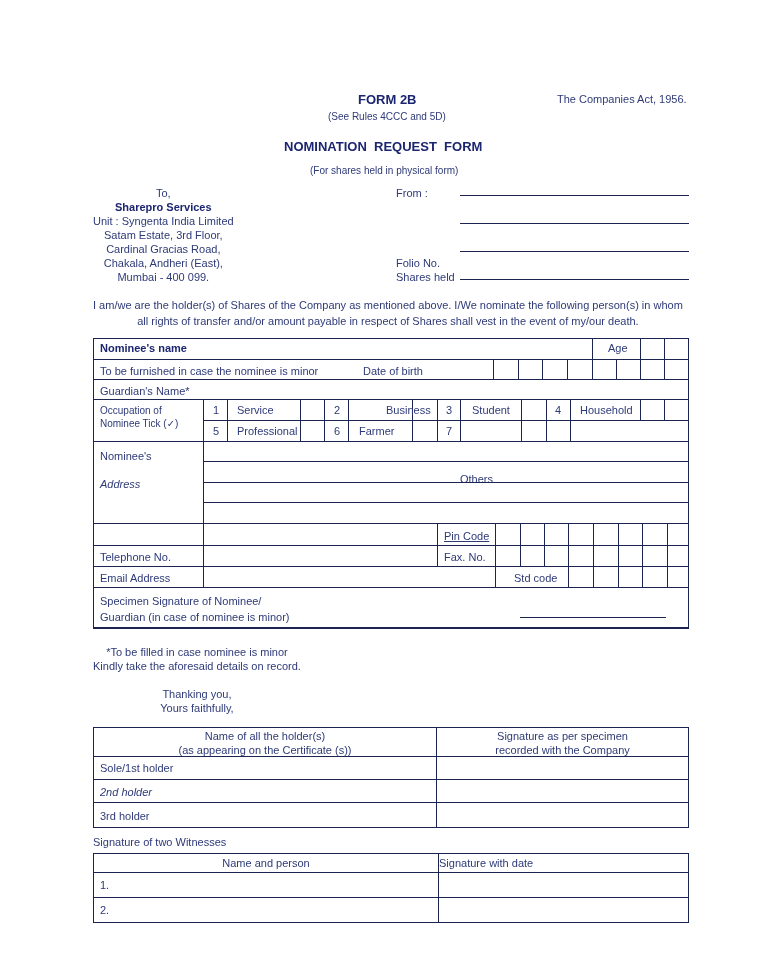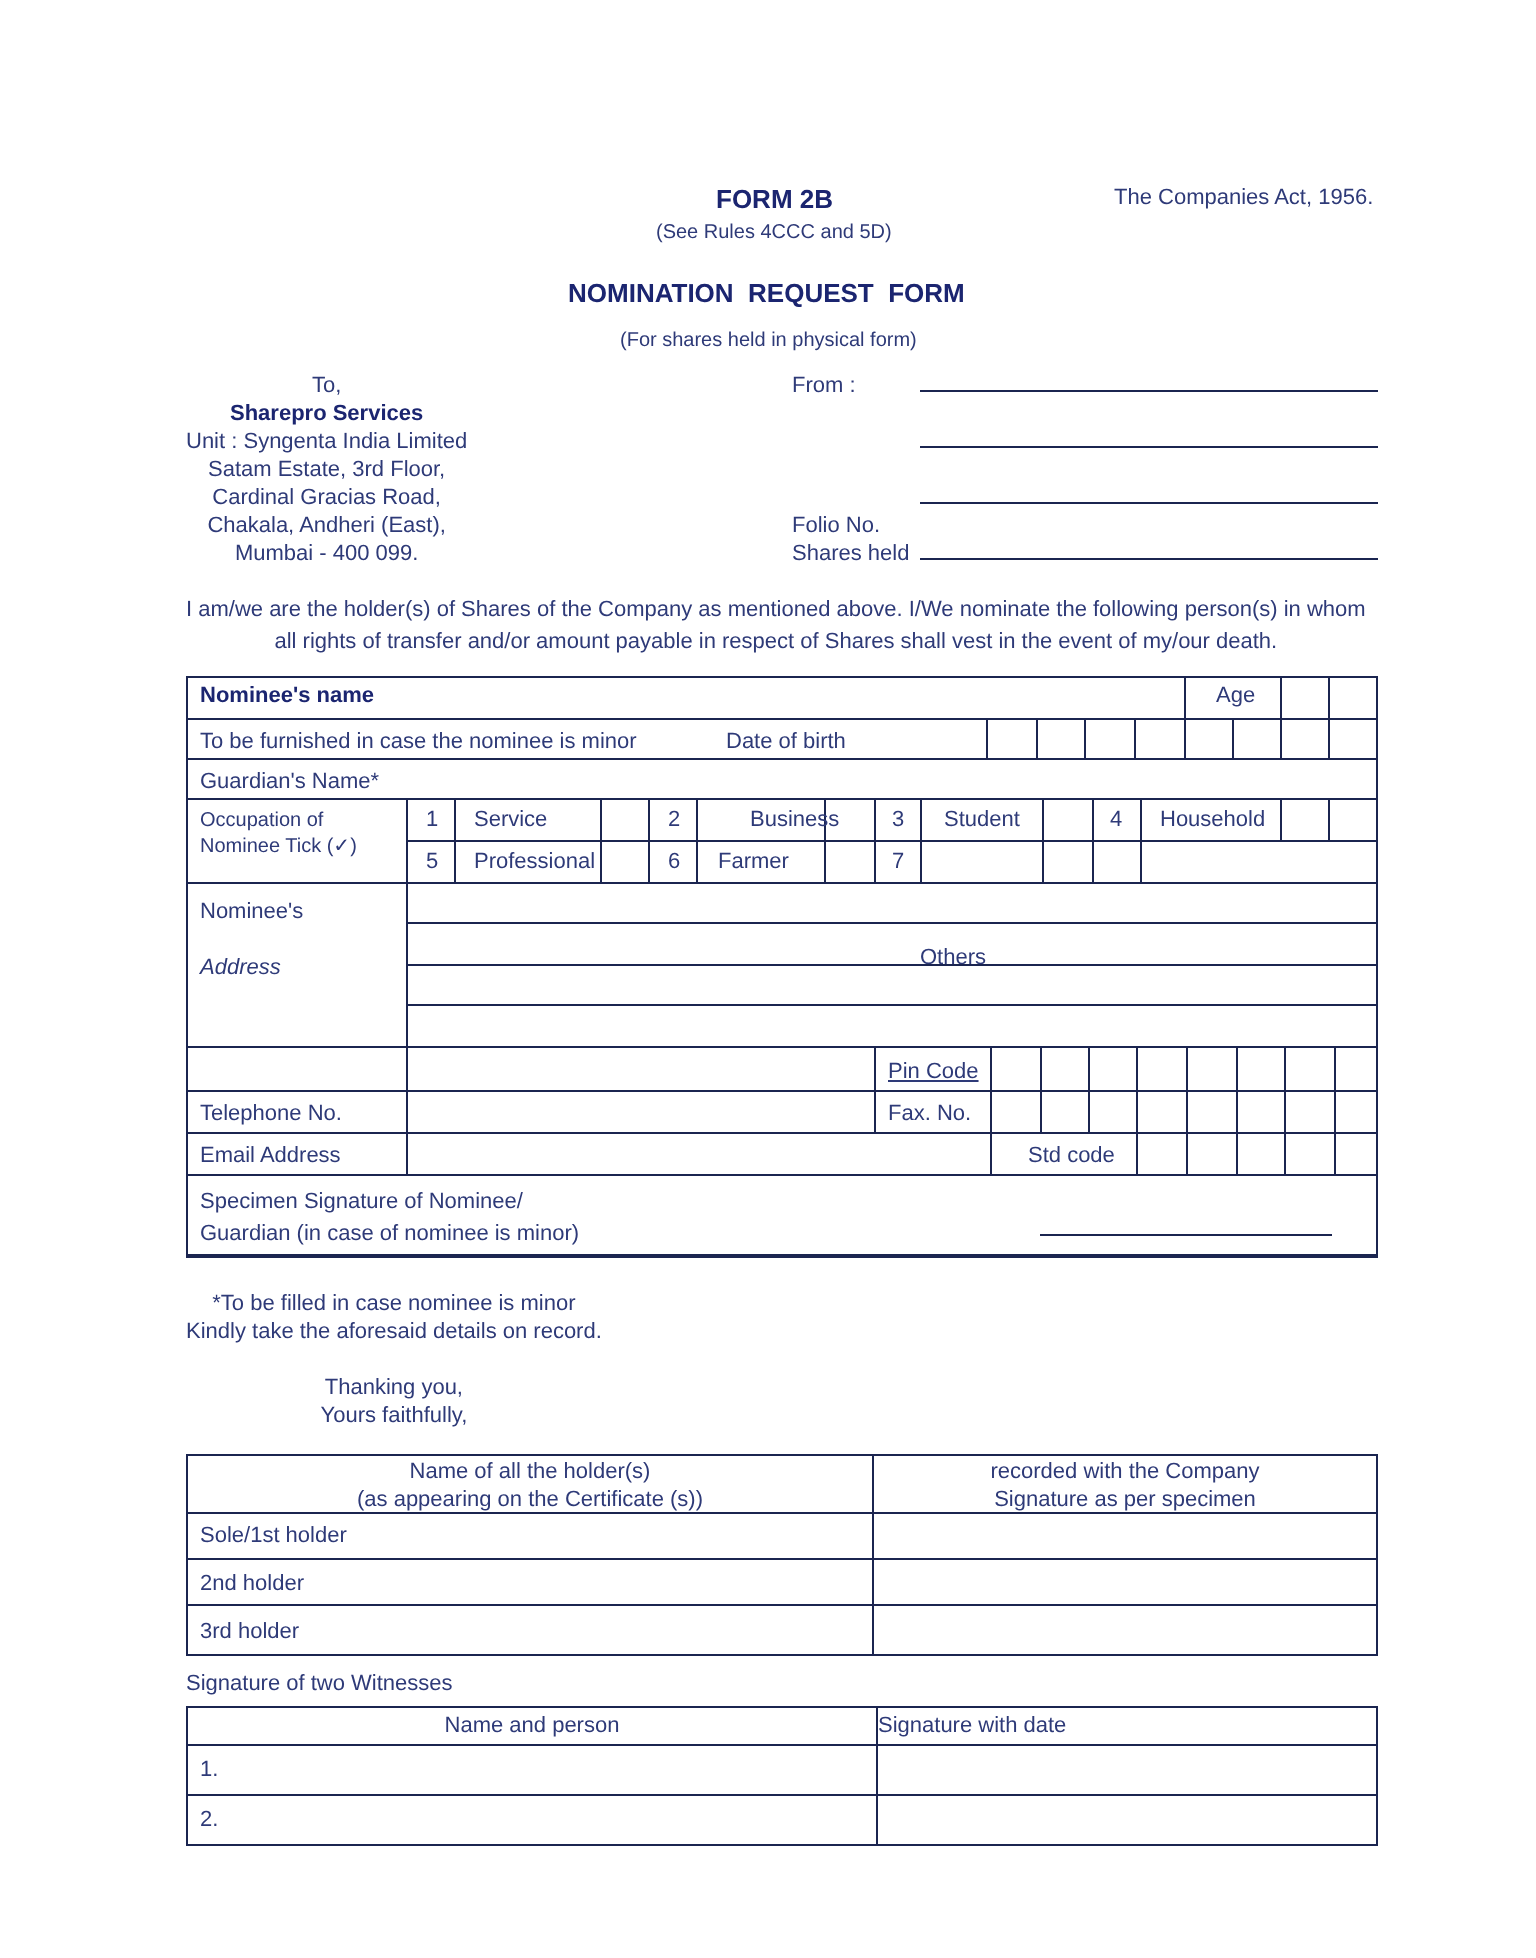--- a/index.html
+++ b/index.html
@@ -93,21 +93,21 @@
   <div class="line" style="left:521px;top:399px;width:1px;height:42px;"></div>
   <div class="line" style="left:546px;top:399px;width:1px;height:42px;"></div>
   <div class="line" style="left:570px;top:399px;width:1px;height:42px;"></div>
   <div class="line" style="left:640px;top:399px;width:1px;height:21px;"></div>
   <div class="line" style="left:664px;top:399px;width:1px;height:21px;"></div>
 
   <div class="lbl" style="left:213px;top:403px;">1</div>
   <div class="lbl" style="left:237px;top:403px;">Service</div>
   <div class="abs" style="left:301px;top:400px;width:23px;height:20px;"></div>
   <div class="lbl" style="left:334px;top:403px;">2</div>
-  <div class="lbl" style="left:359px;top:403px;padding-left:16px;">Business</div>
+  <div class="lbl" style="left:370px;top:403px;padding-left:16px;">Business</div>
   <div class="abs" style="left:413px;top:400px;width:24px;height:20px;"></div>
   <div class="lbl" style="left:446px;top:403px;">3</div>
   <div class="lbl" style="left:472px;top:403px;">Student</div>
   <div class="abs" style="left:522px;top:400px;width:24px;height:20px;"></div>
   <div class="lbl" style="left:555px;top:403px;">4</div>
   <div class="lbl" style="left:580px;top:403px;">Household</div>
   <div class="abs" style="left:641px;top:400px;width:23px;height:20px;"></div>
 
   <div class="lbl" style="left:213px;top:424px;">5</div>
   <div class="lbl" style="left:237px;top:424px;">Professional</div>
@@ -174,28 +174,28 @@
 </div>
 
 <div>
   <div class="cell" style="left:93px;top:727px;width:596px;height:101px;"></div>
   <div class="line" style="left:436px;top:727px;width:1px;height:101px;"></div>
   <div class="abs" style="left:94px;top:729px;width:342px;text-align:center;">
     <div class="txt">Name of all the holder(s)</div>
     <div class="txt">(as appearing on the Certificate (s))</div>
   </div>
   <div class="abs" style="left:437px;top:729px;width:251px;text-align:center;">
+    <div class="txt">Signature as per specimen</div>
     <div class="txt">recorded with the Company</div>
-    <div class="txt">Signature as per specimen</div>
   </div>
   <div class="line" style="left:93px;top:756px;width:596px;height:1px;"></div>
   <div class="lbl" style="left:100px;top:761px;">Sole/1st holder</div>
   <div class="abs" style="left:437px;top:757px;width:251px;height:22px;"></div>
   <div class="line" style="left:93px;top:779px;width:596px;height:1px;"></div>
-  <div class="lbl" style="left:100px;top:785px;">2nd holder</div>
+  <div class="lbl" style="left:100px;top:785px;font-style:italic;">2nd holder</div>
   <div class="abs" style="left:437px;top:780px;width:251px;height:22px;"></div>
   <div class="line" style="left:93px;top:802px;width:596px;height:1px;"></div>
   <div class="lbl" style="left:100px;top:809px;">3rd holder</div>
   <div class="abs" style="left:437px;top:803px;width:251px;height:24px;"></div>
 </div>
 
 <div class="abs txt" style="left:93px;top:835px;">Signature of two Witnesses</div>
 <div>
   <div class="cell" style="left:93px;top:853px;width:596px;height:70px;"></div>
   <div class="line" style="left:438px;top:853px;width:1px;height:70px;"></div>

